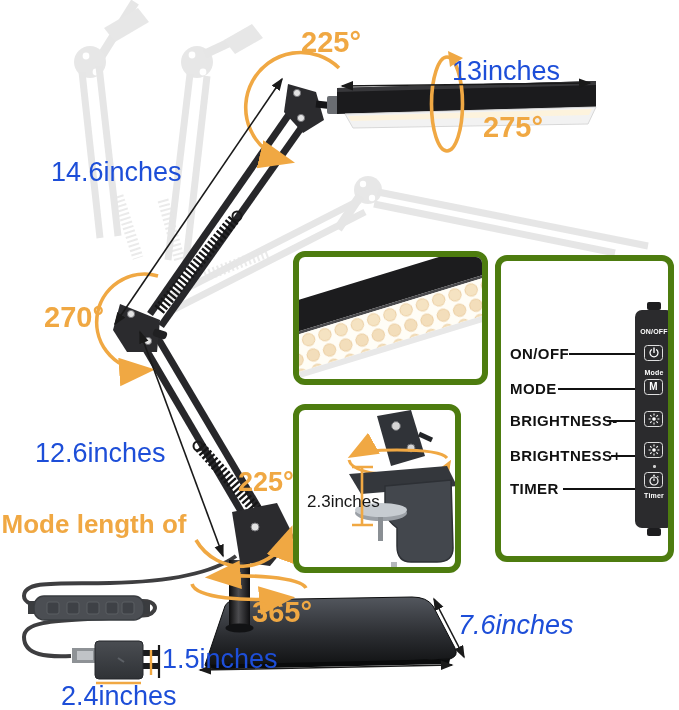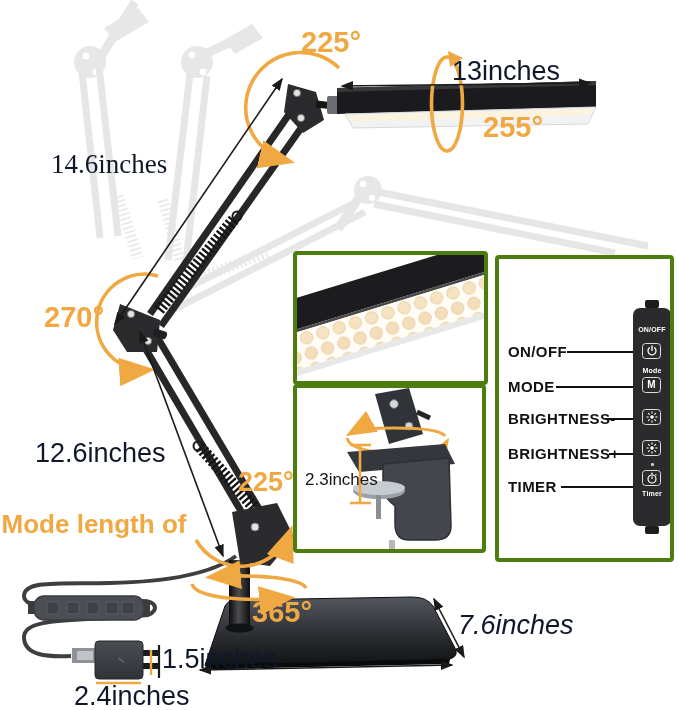--- a/index.html
+++ b/index.html
@@ -1,23 +1,23 @@
 <!DOCTYPE html>
 <html><head>
 <meta charset="utf-8">
 <style>
   html,body{margin:0;padding:0;background:#fff;}
   .stage{position:relative;width:679px;height:710px;background:#fff;overflow:hidden;
          font-family:"Liberation Sans",sans-serif;}
   .stage svg{display:block;}
   .scene{position:absolute;left:0;top:0;z-index:1;}
-  .lbl{position:absolute;z-index:6;white-space:nowrap;color:#0f172a;font-size:27px;line-height:1.05;}
+  .lbl{position:absolute;z-index:6;white-space:nowrap;color:#1d4ed8;font-size:27px;line-height:1.05;}
   .lbl.orange{color:#F0A843;font-weight:700;font-size:29px;}
   .lbl.note{color:#F0A843;font-weight:600;font-size:26px;text-align:center;white-space:normal;width:188px;line-height:1.08;}
-  .inset{position:absolute;z-index:3;border:4px solid #4d7c0f;border-radius:4px;background:#fff;box-sizing:border-box;overflow:hidden;}
+  .inset{position:absolute;z-index:3;border:6px solid #4d7c0f;border-radius:12px;background:#fff;box-sizing:border-box;overflow:hidden;}
   .inset-label{position:absolute;z-index:7;color:#161616;font-size:17px;white-space:nowrap;}
   
   .callout{position:absolute;color:#111;font-weight:700;font-size:15px;letter-spacing:.4px;white-space:nowrap;z-index:4;}
   .cline{position:absolute;height:2px;background:#111;z-index:4;}
   .strip{position:absolute;left:134px;top:49px;width:38px;height:218px;background:#2b2b2d;border-radius:7px;z-index:4;}
   .strip .tab{position:absolute;left:12px;width:14px;height:8px;background:#1d1d1f;border-radius:2px;}
   .strip .stxt{position:absolute;width:100%;text-align:center;color:#fff;font-size:7px;font-weight:700;letter-spacing:.2px;}
   .sbtn{position:absolute;left:9px;width:19px;height:16px;border:1.3px solid #dedede;border-radius:3.5px;
         box-sizing:border-box;display:flex;align-items:center;justify-content:center;color:#fff;}
   .sbtn span{font-size:10px;font-weight:700;line-height:1;}
@@ -169,51 +169,51 @@
       <line x1="282" y1="79" x2="115" y2="324" marker-start="url(#ab)" marker-end="url(#ab)"></line>
       <line x1="140" y1="332" x2="223" y2="556" marker-start="url(#ab)" marker-end="url(#ab)"></line>
       <line x1="200" y1="670" x2="452" y2="665" marker-start="url(#ab)" marker-end="url(#ab)"></line>
       <line x1="434" y1="599" x2="464" y2="657" marker-start="url(#ab)" marker-end="url(#ab)"></line>
       <line x1="159" y1="645" x2="159" y2="678" stroke-width="2.2"></line>
     </g>
   </svg>
 
   <div class="lbl orange" style="left:301px;top:27px;">225°</div>
   <div class="lbl" style="left:452px;top:57px;">13inches</div>
-  <div class="lbl orange" style="left:483px;top:112px;">255°</div>
-  <div class="lbl" style="left:51px;top:150px;font-family:Liberation Serif, serif;">14.6inches</div>
+  <div class="lbl orange" style="left:483px;top:112px;">275°</div>
+  <div class="lbl" style="left:51px;top:158px;">14.6inches</div>
   <div class="lbl orange" style="left:44px;top:302px;">270°</div>
   <div class="lbl" style="left:35px;top:439px;">12.6inches</div>
   <div class="lbl orange" style="left:238px;top:468px;font-size:27px;">225°</div>
   <div class="lbl note" style="left:0px;top:510px;"><span>Mode length of</span><br>
     </div>
   <div class="lbl orange" style="left:252px;top:597px;">365°</div>
   <div class="lbl" style="left:162px;top:645px;text-align:right;">1.5inches</div>
-  <div class="lbl" style="left:74px;top:682px;">2.4inches</div>
+  <div class="lbl" style="left:61px;top:682px;">2.4inches</div>
   <div class="lbl" style="left:458px;top:611px;font-style:italic;">7.6inches</div>
 
   <div class="inset" style="left:293px;top:251px;width:195px;height:134px;">
     <svg width="191" height="130" viewBox="0 0 191 130">
       <defs>
         <pattern id="ledp" width="17" height="32" patternUnits="userSpaceOnUse">
           <rect width="17" height="32" fill="#fffdf6"></rect>
           <circle cx="8.5" cy="9" r="6.2" fill="#f3debb" stroke="#e7c795" stroke-width="0.8"></circle>
           <circle cx="8.5" cy="25" r="6.2" fill="#f5e3c2" stroke="#e7c795" stroke-width="0.8"></circle>
         </pattern>
       </defs>
       <g transform="rotate(-17 95 66)">
         <rect x="-45" y="16" width="285" height="30" fill="#1c1c1e"></rect>
         <rect x="-45" y="46" width="285" height="3" fill="#4a4a4d"></rect>
         <rect x="-45" y="49" width="285" height="36" fill="url(#ledp)"></rect>
         <rect x="-45" y="85" width="285" height="6" fill="#e8e8e8"></rect>
       </g>
     </svg>
   </div>
 
-  <div class="inset" style="left:293px;top:384px;width:193px;height:169px;">
+  <div class="inset" style="left:293px;top:404px;width:168px;height:169px;">
     <svg width="189" height="165" viewBox="0 0 189 165">
       <defs>
         <marker id="ao2" orient="auto-start-reverse" markerWidth="11" markerHeight="9" refX="8" refY="4">
           <path d="M0,0 L10,4 L0,8 Z" fill="#F0A843"></path>
         </marker>
       </defs>
       <polygon points="78,6 112,0 126,46 92,56" fill="#303338"></polygon>
       <circle cx="97" cy="16" r="4.4" fill="#d5d5d5" stroke="#66686c" stroke-width="1"></circle>
       <circle cx="112" cy="38" r="4" fill="#d5d5d5" stroke="#66686c" stroke-width="1"></circle>
       <line x1="120" y1="24" x2="133" y2="30" stroke="#232528" stroke-width="5"></line>

